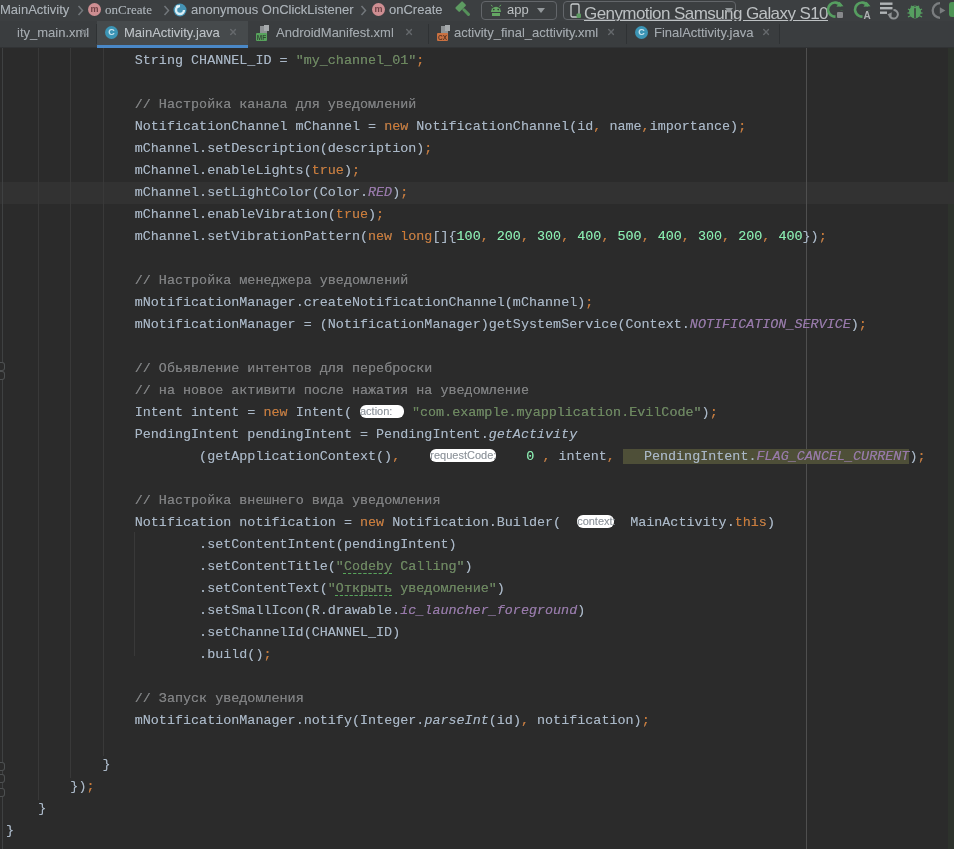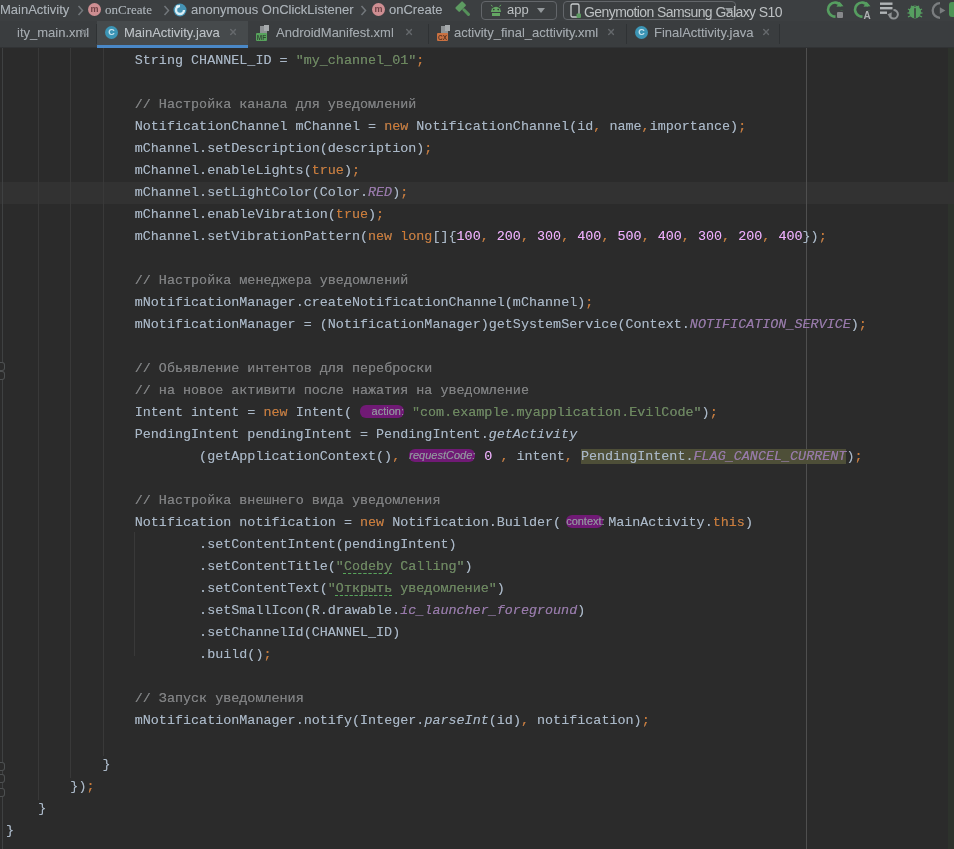--- a/index.html
+++ b/index.html
@@ -16,27 +16,27 @@
 #selunder{position:absolute;left:97px;top:24px;width:151px;height:3px;background:#4a88c7;}
 .cico{width:13px;height:13px;border-radius:50%;background:#3c95b5;color:#c6e5f1;font:bold 9px/13px "Liberation Sans";text-align:center;display:inline-block;}
 #editor{position:absolute;left:0;top:48px;width:954px;height:801px;background:#2b2b2b;}
 #curline{position:absolute;left:0;top:134px;width:954px;height:22px;background:#323232;}
 .guide{position:absolute;width:1px;background:#393939;}
 #marginline{position:absolute;left:806px;top:0;width:1px;height:801px;background:#4f4f4f;}
 #scrollstrip{position:absolute;left:948px;top:0;width:6px;height:801px;background:#2d322c;}
 pre{position:absolute;left:6px;top:2px;margin:0;font:13.42px/22px "Liberation Mono",monospace;color:#a9b7c6;text-shadow:0 0 0.6px rgba(169,183,198,0.55);}
 .k{color:#cc7832;}
 .s{color:#6a8759;}
-.n{color:#f0abfc;}
+.n{color:#86efac;}
 .c{color:#808080;text-align:right;}
 .f{color:#9876aa;font-style:italic;}
 .it{font-style:italic;}
 .u{text-underline-offset:3px;}
-.pill{display:inline-block;box-sizing:border-box;font:11px/13px "Liberation Sans";color:#8f9499;background:#701a75;border-radius:6px;text-align:right;vertical-align:1px;}
-.hl{background:#4e4f38;}
+.pill{display:inline-block;box-sizing:border-box;font:11px/13px "Liberation Sans";color:#8f9499;background:#ffffff;border-radius:6px;text-align:left;vertical-align:1px;}
+.hl{background:#4e4f38;padding-left:21px;}
 .sq{text-decoration:underline dashed #55a758 1px;text-underline-offset:3px;}
 .combo{position:absolute;top:1px;height:17px;border:1px solid #63666a;border-radius:4px;}
 .ctext{position:absolute;top:1px;font-size:12px;color:#bdc1c3;white-space:nowrap;}
 </style>
 </head>
 <body>
 <div id="toolbar">
 <span class="bc" style="left:0px;">MainActivity</span>
 <svg class="chev" style="left:77px;" width="7" height="11">
       <path d="M1.5 1 L5.5 5.5 L1.5 10" stroke="#72777b" fill="none" stroke-width="1.5"></path>
@@ -72,21 +72,21 @@
       <line x1="10.6" y1="2.6" x2="11.8" y2="0.8" stroke="#64a763" stroke-width="1"></line>
       <rect x="3" y="9" width="8" height="3" fill="#64a763"></rect>
     </svg>
 <span class="ctext" style="left:507px;font-size:13px;top:2px;">app</span>
 <div style="position:absolute;left:537px;top:8px;width:0;height:0;border-left:4px solid transparent;border-right:4px solid transparent;border-top:5px solid #93989b;"></div>
 <div class="combo" style="left:563px;width:171px;"></div>
 <svg style="position:absolute;left:570px;top:3px;" width="11" height="15" viewBox="0 0 11 15">
       <rect x="1" y="1" width="8" height="13" rx="1.5" fill="none" stroke="#c8cccd" stroke-width="1.3"></rect>
       <rect x="6.5" y="10.5" width="4.5" height="4.5" rx="1" fill="#5d9b61"></rect>
     </svg>
-<span class="ctext" style="left:584px;font-size:14px;letter-spacing:-0.58px;top:4px;">Genymotion Samsung Galaxy S10</span>
+<span class="ctext" style="left:584px;font-size:17px;letter-spacing:-0.58px;top:4px;text-decoration:underline;">Genymotion Samsung Galaxy S10</span>
 <div style="position:absolute;left:725px;top:8px;width:0;height:0;border-left:4px solid transparent;border-right:4px solid transparent;border-top:5px solid #93989b;"></div>
 <svg style="position:absolute;left:825px;top:1px;" width="20" height="19" viewBox="0 0 20 19">
       <path d="M16.2 5.2 A7 7 0 1 0 17 9.5" stroke="#569e60" stroke-width="2.6" fill="none"></path>
       <path d="M11.5 5.8 L18.5 5.2 L14.5 0.8 Z" fill="#569e60"></path>
       <rect x="10.5" y="9.5" width="8" height="8" fill="#3c3f41"></rect>
       <rect x="12" y="11" width="6" height="6" rx="1" fill="#87898b"></rect>
     </svg>
 <svg style="position:absolute;left:852px;top:1px;" width="20" height="19" viewBox="0 0 20 19">
       <path d="M16.2 5.2 A7 7 0 1 0 17 9.5" stroke="#569e60" stroke-width="2.6" fill="none"></path>
       <path d="M11.5 5.8 L18.5 5.2 L14.5 0.8 Z" fill="#569e60"></path>
@@ -184,24 +184,24 @@
                 mChannel.setVibrationPattern(<span class="k">new long</span>[]{<span class="n">100</span><span class="k">,</span> <span class="n">200</span><span class="k">,</span> <span class="n">300</span><span class="k">,</span> <span class="n">400</span><span class="k">,</span> <span class="n">500</span><span class="k">,</span> <span class="n">400</span><span class="k">,</span> <span class="n">300</span><span class="k">,</span> <span class="n">200</span><span class="k">,</span> <span class="n">400</span>})<span class="k">;</span>
 
                 <span class="c">// Настройка менеджера уведомлений</span>
                 <span class="u">mNotificationManager</span>.createNotificationChannel(mChannel)<span class="k">;</span>
                 <span class="u">mNotificationManager</span> = (NotificationManager)getSystemService(Context.<span class="f">NOTIFICATION_SERVICE</span>)<span class="k">;</span>
 
                 <span class="c">// Обьявление интентов для переброски</span>
                 <span class="c">// на новое активити после нажатия на уведомление</span>
                 Intent intent = <span class="k">new</span> Intent(<span class="pill" style="width:44px;margin:0 8px;">action:</span><span class="s">"com.example.myapplication.EvilCode"</span>)<span class="k">;</span>
                 PendingIntent pendingIntent = PendingIntent.<span class="it">getActivity</span>
-                        (getApplicationContext()<span class="k">,</span> <span class="pill" style="width:66px;margin:0 1px;font-style:italic;">requestCode:</span> <span class="n">0</span> <span class="k">,</span> intent<span class="k">,</span> <span class="hl">PendingIntent.<span class="f">FLAG_CANCEL_CURRENT</span></span>)<span class="k">;</span>
+                        (getApplicationContext()<span class="k">,</span> <span class="pill" style="width:66px;margin:0 22px;">requestCode:</span> <span class="n">0</span> <span class="k">,</span> intent<span class="k">,</span> <span class="hl">PendingIntent.<span class="f">FLAG_CANCEL_CURRENT</span></span>)<span class="k">;</span>
 
                 <span class="c">// Настройка внешнего вида уведомления</span>
-                Notification notification = <span class="k">new</span> Notification.Builder(<span class="pill" style="width:37px;margin:0 5px;">context:</span>MainActivity.<span class="k">this</span>)
+                Notification notification = <span class="k">new</span> Notification.Builder(<span class="pill" style="width:37px;margin:0 16px;">context:</span>MainActivity.<span class="k">this</span>)
                         .setContentIntent(pendingIntent)
                         .setContentTitle(<span class="s">"<span class="sq">Codeby</span> Calling"</span>)
                         .setContentText(<span class="s">"<span class="sq">Открыть</span> уведомление"</span>)
                         .setSmallIcon(R.drawable.<span class="f">ic_launcher_foreground</span>)
                         .setChannelId(CHANNEL_ID)
                         .build()<span class="k">;</span>
 
                 <span class="c">// Запуск уведомления</span>
                 <span class="u">mNotificationManager</span>.notify(Integer.<span class="it">parseInt</span>(id)<span class="k">,</span> notification)<span class="k">;</span>
 

